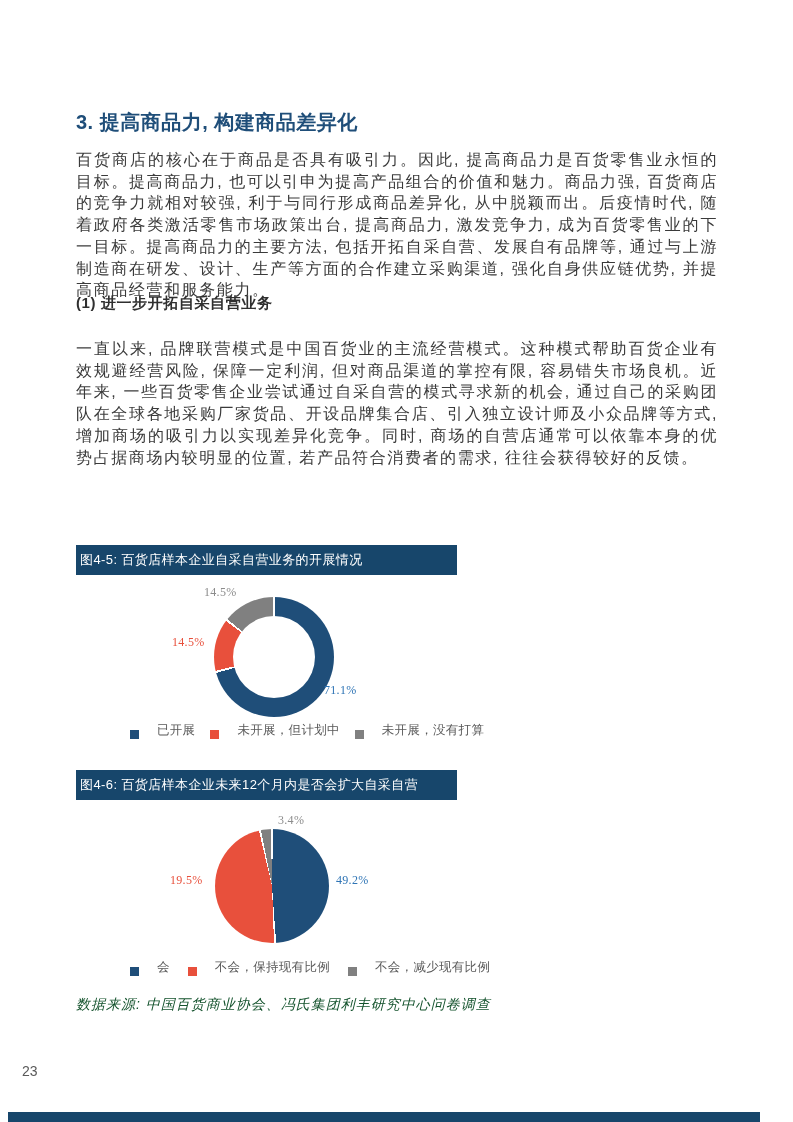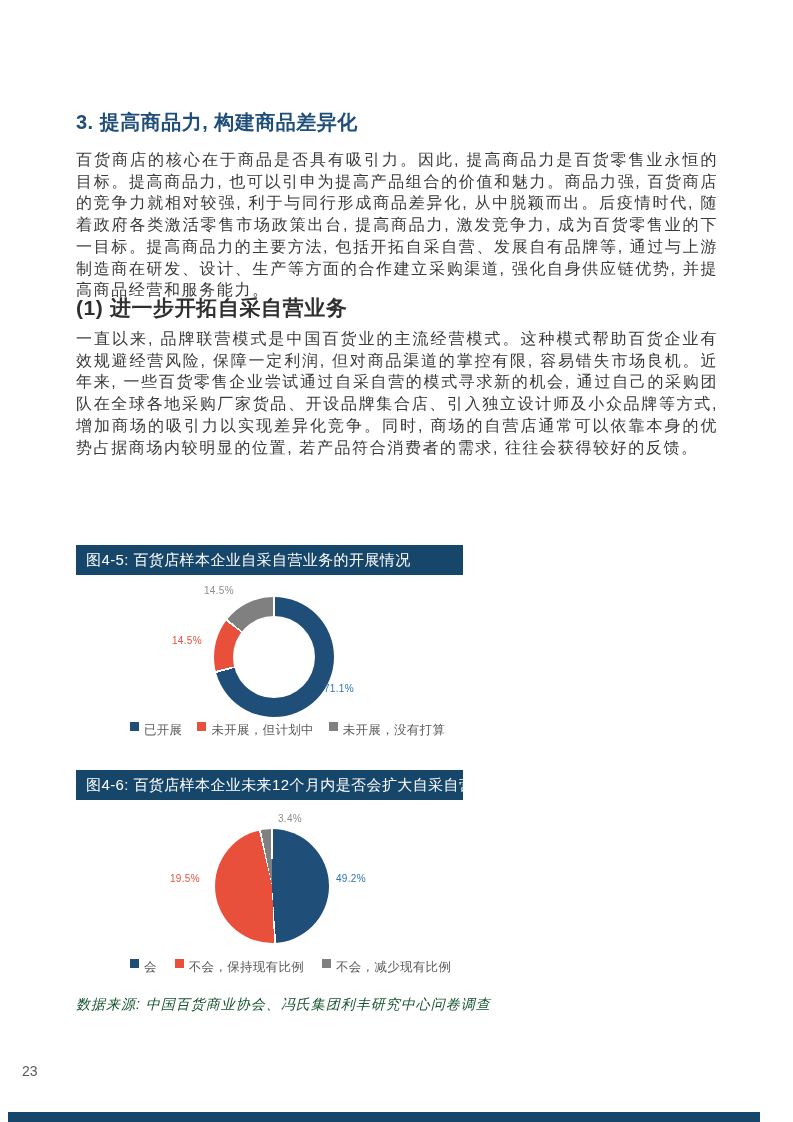--- a/index.html
+++ b/index.html
@@ -15,76 +15,76 @@
   .h1{
     left:76px;top:109px;width:660px;
     font-size:20px;font-weight:bold;color:#1F4E79;letter-spacing:0.5px;
   }
   .para{
     left:76px;width:642px;
     font-size:16px;line-height:21.7px;color:#3A3A3A;
     text-align:justify;letter-spacing:1.6px;
   }
   .p1{top:149px;}
-  .p2{top:328px;}
+  .p2{top:338px;}
   .p3{top:474px;}
   .h2{
     left:76px;top:294px;width:660px;
-    font-size:21px;font-weight:bold;color:#2F2F2F;letter-spacing:0.6px;
+    font-size:15px;font-weight:bold;color:#2F2F2F;letter-spacing:0.6px;
   }
   .source{
     left:76px;top:996px;width:642px;
     font-size:14px;font-style:italic;color:#14532d;letter-spacing:1px;
   }
   .pagenum{
     left:22px;top:1063px;
     font-size:14px;color:#595959;
   }
   .footer-bar{
     left:8px;top:1112px;width:777px;height:10px;
     background:#17466B;
   }
   
   .figure{left:76px;width:642px;height:205px;}
   .fig1{top:545px;}
   .fig2{top:770px;}
   .fig-title{
     position:absolute;left:0;top:0;width:377px;height:30px;
     background:#17466B;color:#ffffff;
-    font-size:15px;line-height:30px;padding-left:10px;
+    font-size:13px;line-height:30px;padding-left:4px;
     letter-spacing:0.4px;white-space:nowrap;overflow:hidden;
   }
   .pie{
     position:absolute;border-radius:50%;
   }
   .donut-shape{left:138px;top:52px;width:120px;height:120px;}
   .donut-shape .hole{
     position:absolute;left:19px;top:19px;width:82px;height:82px;
     border-radius:50%;background:#ffffff;
   }
   .pie-shape{left:139px;top:59px;width:114px;height:114px;}
   .vlabel{
-    position:absolute;font-size:10px;letter-spacing:0.3px;white-space:nowrap;
+    position:absolute;font-size:12px;letter-spacing:0.3px;white-space:nowrap;font-family:Liberation Serif, serif;
   }
   .c-blue{color:#2E74B5;}
   .c-red{color:#E8503C;}
   .c-gray{color:#8C8C8C;}
   .f1-blue{left:248px;top:138px;}
   .f1-red{left:96px;top:90px;}
   .f1-gray{left:128px;top:40px;}
   .f2-blue{left:260px;top:103px;}
   .f2-red{left:94px;top:103px;}
   .f2-gray{left:170px;top:43px;margin-left:32px;}
   .legend{
     position:absolute;left:54px;display:flex;align-items:center;gap:15px;
     font-size:12.5px;color:#595959;white-space:nowrap;letter-spacing:0.3px;
   }
   .leg1{top:177px;}
   .leg2{top:189px;gap:18px;}
-  .li{display:flex;align-items:flex-start;gap:5px;}
+  .li{display:flex;align-items:flex-end;gap:18px;}
   .sq{display:inline-block;width:9px;height:9px;flex:0 0 9px;}
 </style>
 </head>
 <body>
 
 <div class="page">
 
   <div class="abs h1">3. 提高商品力, 构建商品差异化</div>
 
   <div class="abs para p1">百货商店的核心在于商品是否具有吸引力。因此, 提高商品力是百货零售业永恒的目标。提高商品力, 也可以引申为提高产品组合的价值和魅力。商品力强, 百货商店的竞争力就相对较强, 利于与同行形成商品差异化, 从中脱颖而出。后疫情时代, 随着政府各类激活零售市场政策出台, 提高商品力, 激发竞争力, 成为百货零售业的下一目标。提高商品力的主要方法, 包括开拓自采自营、发展自有品牌等, 通过与上游制造商在研发、设计、生产等方面的合作建立采购渠道, 强化自身供应链优势, 并提高商品经营和服务能力。</div>

